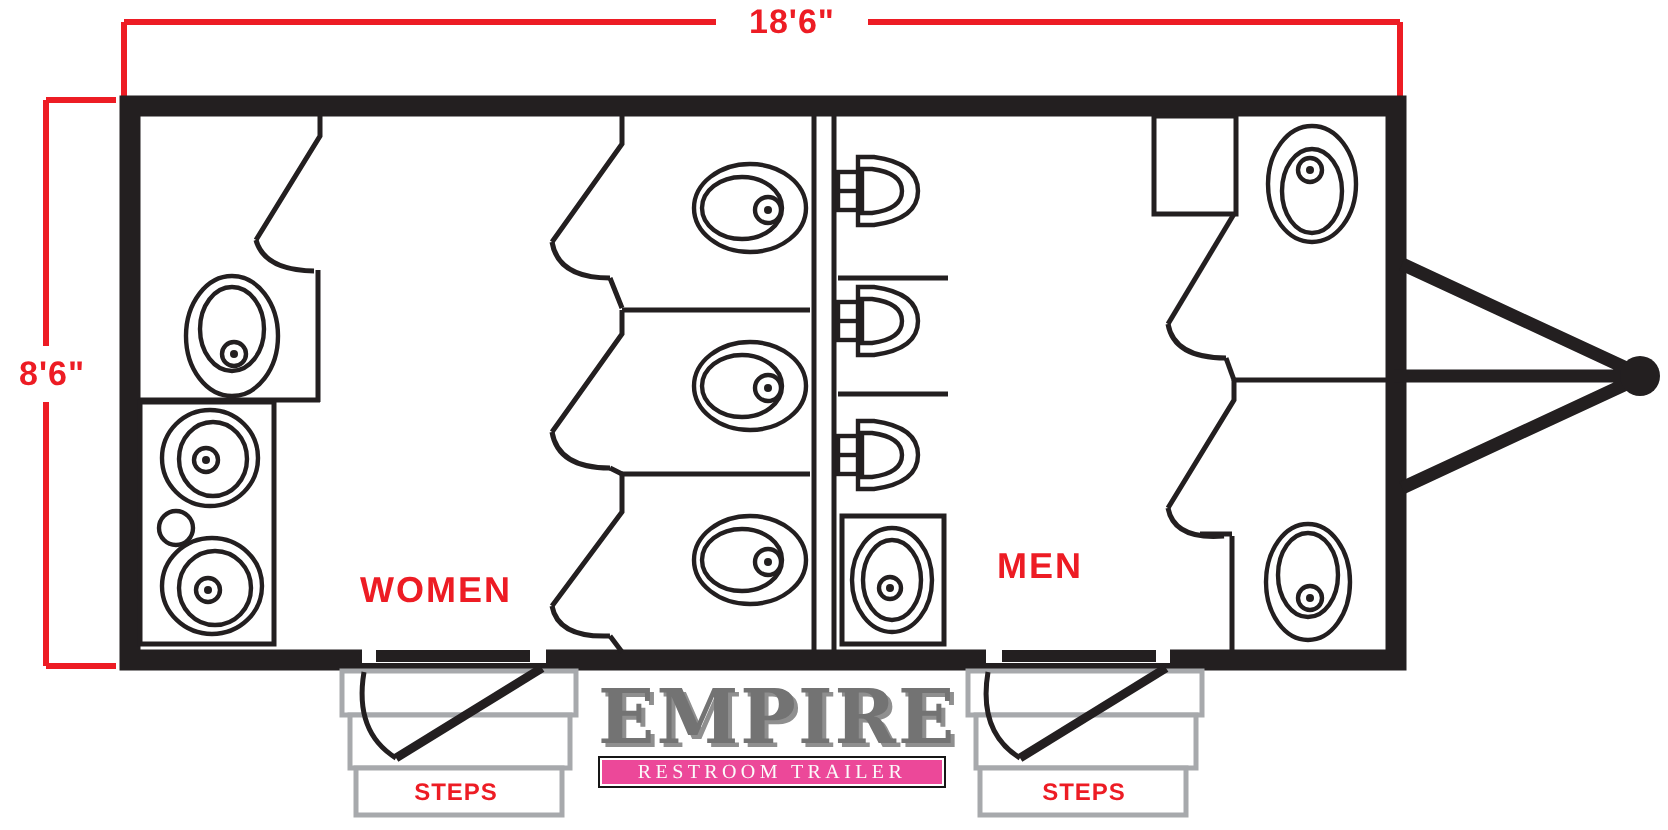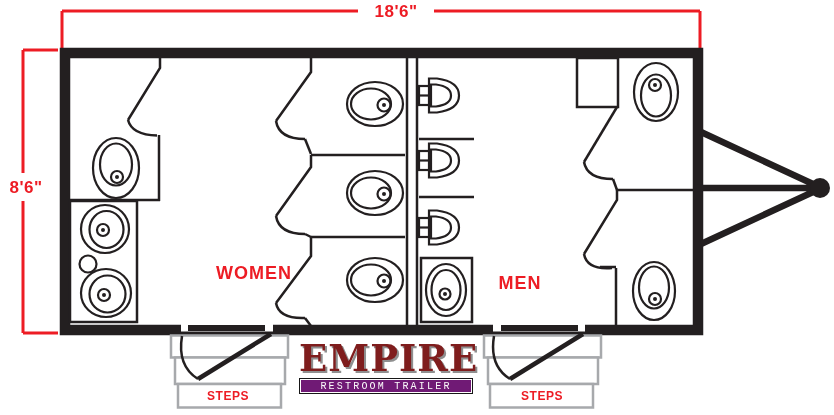--- a/index.html
+++ b/index.html
@@ -23,26 +23,26 @@
     position:absolute; transform:translate(-50%,-50%);
     font-weight:bold; color:#ed1c24; white-space:nowrap; line-height:1;
   }
   .lbl-dim   { font-size:17px; letter-spacing:0.5px; }
   .lbl-room  { font-size:18px; letter-spacing:1px; }
   .lbl-steps { font-size:12px; letter-spacing:0.5px; }
 
   .logo { position:absolute; left:299px; top:340px; width:174px; text-align:center; }
   .logo-title {
     font-family:"DejaVu Serif", serif; font-weight:bold; font-size:37px;
-    line-height:37px; letter-spacing:1px; color:#7f1d1d;
+    line-height:37px; letter-spacing:1px; color:#737373;
     text-shadow:2px 2px 0 #8f8f8f; white-space:nowrap; transform:scaleY(1.02);
   }
   .logo-sub {
-    margin-top:1px; font-family:Liberation Mono, monospace; font-size:10px;
-    letter-spacing:2.2px; color:#fbfbfb; background:#701a75;
+    margin-top:1px; font-family:Liberation Serif, serif; font-size:10px;
+    letter-spacing:2.2px; color:#fbfbfb; background:#ec4899;
     box-shadow: inset 0 0 0 1px #161616, inset 0 0 0 2px #ffffff;
     padding:3px 0 2px; white-space:nowrap;
   }
 </style>
 </head>
 <body>
 
 <div class="stage">
 
   <svg width="834" height="415" viewBox="0 0 834 415">
@@ -216,21 +216,21 @@
     <g>
       <path class="ln" d="M494,336 Q489,366 510,379"></path>
       <path class="panel" d="M583,334 L510,379"></path>
     </g>
   </svg>
 
   <div class="lbl lbl-dim" style="left:396px; top:11px;">18'6"</div>
 
   <div class="lbl lbl-dim" style="left:26px; top:187px;">8'6"</div>
 
-  <div class="lbl lbl-room" style="left:218px; top:273px;margin-left:36px;">WOMEN</div>
+  <div class="lbl lbl-room" style="left:218px; top:295px;">WOMEN</div>
 
   <div class="lbl lbl-room" style="left:520px; top:283px;">MEN</div>
 
   <div class="lbl lbl-steps" style="left:228px; top:396px;">STEPS</div>
 
   <div class="lbl lbl-steps" style="left:542px; top:396px;">STEPS</div>
 
   <div class="logo">
     <div class="logo-title">EMPIRE</div>
     <div class="logo-sub">RESTROOM TRAILER</div>

